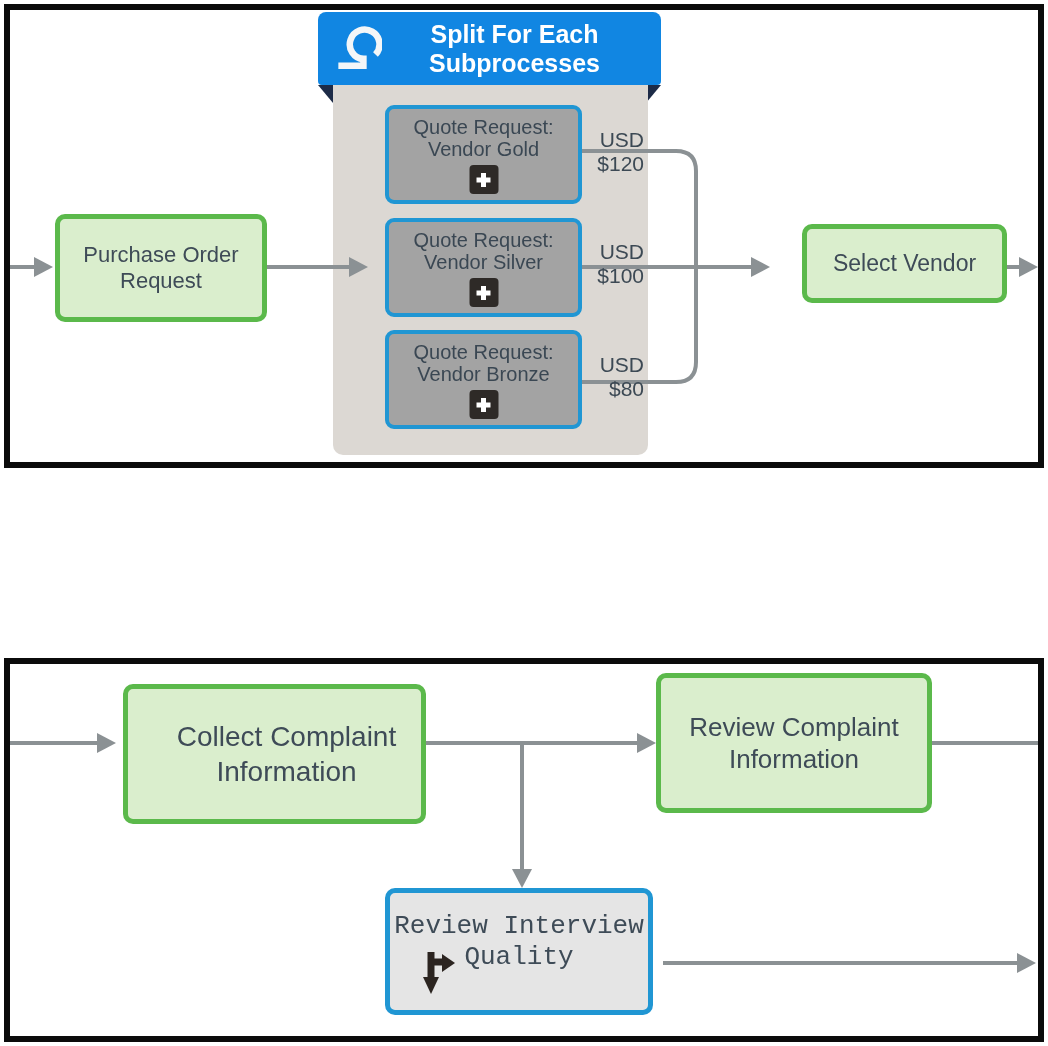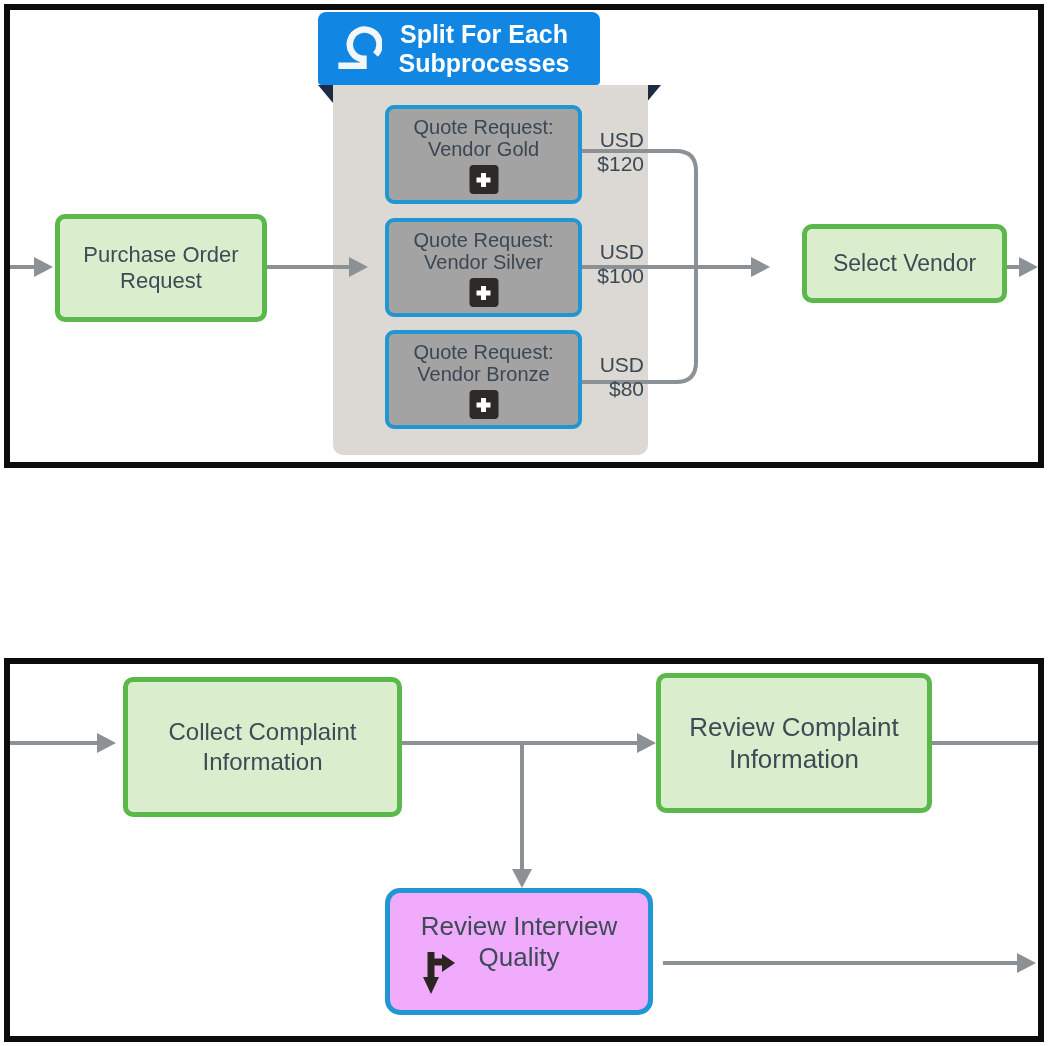--- a/index.html
+++ b/index.html
@@ -10,26 +10,26 @@
   #p1{left:4px;top:4px;width:1028px;height:452px;}
   #p2{left:4px;top:658px;width:1028px;height:372px;}
 
   .wires{position:absolute;left:0;top:0;z-index:2;pointer-events:none;}
   .wires path{stroke:#8b9194;stroke-width:4;fill:none;}
   .wires polygon{fill:#8b9194;stroke:none;}
 
   .task{position:absolute;z-index:3;display:flex;align-items:center;justify-content:center;
         text-align:center;color:#3e4b57;}
   .green{background:#daeecd;border:5px solid #5bb94b;border-radius:10px;}
-  .bluebox{background:#f0abfc;border:5px solid #2096d3;border-radius:15px;}
+  .bluebox{background:#e5e5e5;border:5px solid #2096d3;border-radius:10px;font-family:Liberation Mono, monospace;}
 
   #por{left:45px;top:204px;width:202px;height:98px;font-size:22px;line-height:1.2;}
   #selv{left:792px;top:214px;width:195px;height:69px;font-size:23px;}
 
-  .group-header{position:absolute;left:308px;top:2px;width:282px;height:73px;background:#1186e2;
+  .group-header{position:absolute;left:308px;top:2px;width:343px;height:73px;background:#1186e2;
         border-radius:8px 8px 4px 4px;z-index:1;display:flex;align-items:center;color:#fff;}
   .group-header .gtitle{flex:1;text-align:center;font-size:25px;font-weight:700;line-height:1.15;
         padding:0 16px 0 2px;}
   .loop-wrap{flex:0 0 auto;margin-left:12px;display:flex;align-items:center;}
   .fold{position:absolute;top:75px;width:15px;height:18px;background:#1d2b47;z-index:1;}
   #fold-l{left:308px;clip-path:polygon(0 0,100% 0,100% 100%);}
   #fold-r{left:636px;clip-path:polygon(0 0,100% 0,0 100%);}
   .group-body{position:absolute;left:323px;top:75px;width:315px;height:370px;background:#dcd8d3;
         border-radius:0 0 10px 10px;z-index:1;}
 
@@ -38,21 +38,21 @@
         line-height:1.1;text-align:center;padding-top:7px;box-sizing:content-box;}
   #q-gold{top:95px;}  #q-silver{top:208px;}  #q-bronze{top:320px;}
   .plus-marker{position:absolute;left:50%;transform:translateX(-50%);bottom:6px;width:29px;height:29px;
         background:#2e2a27;border-radius:4px;display:flex;align-items:center;justify-content:center;}
 
   .usd{position:absolute;left:564px;width:70px;z-index:3;text-align:right;font-size:21px;
         line-height:1.14;color:#3c4954;margin-top:28px;}
   #usd-gold{top:90px;} #usd-silver{top:202px;} #usd-bronze{top:315px;}
   .usd span{display:block;}
 
-  #collect{left:113px;top:13px;width:269px;height:130px;font-size:24px;line-height:1.25;}
+  #collect{left:113px;top:20px;width:269px;height:130px;font-size:28px;line-height:1.25;padding-left:24px;}
   #review{left:646px;top:9px;width:266px;height:130px;font-size:26px;line-height:1.25;}
   #rvq{left:375px;top:224px;width:268px;height:127px;font-size:26px;line-height:1.2;
        align-items:flex-start;padding-top:18px;box-sizing:border-box;}
   .fork-wrap{position:absolute;left:32px;bottom:12px;display:flex;}
 </style>
 </head>
 <body>
 
 <div class="canvas">
 

